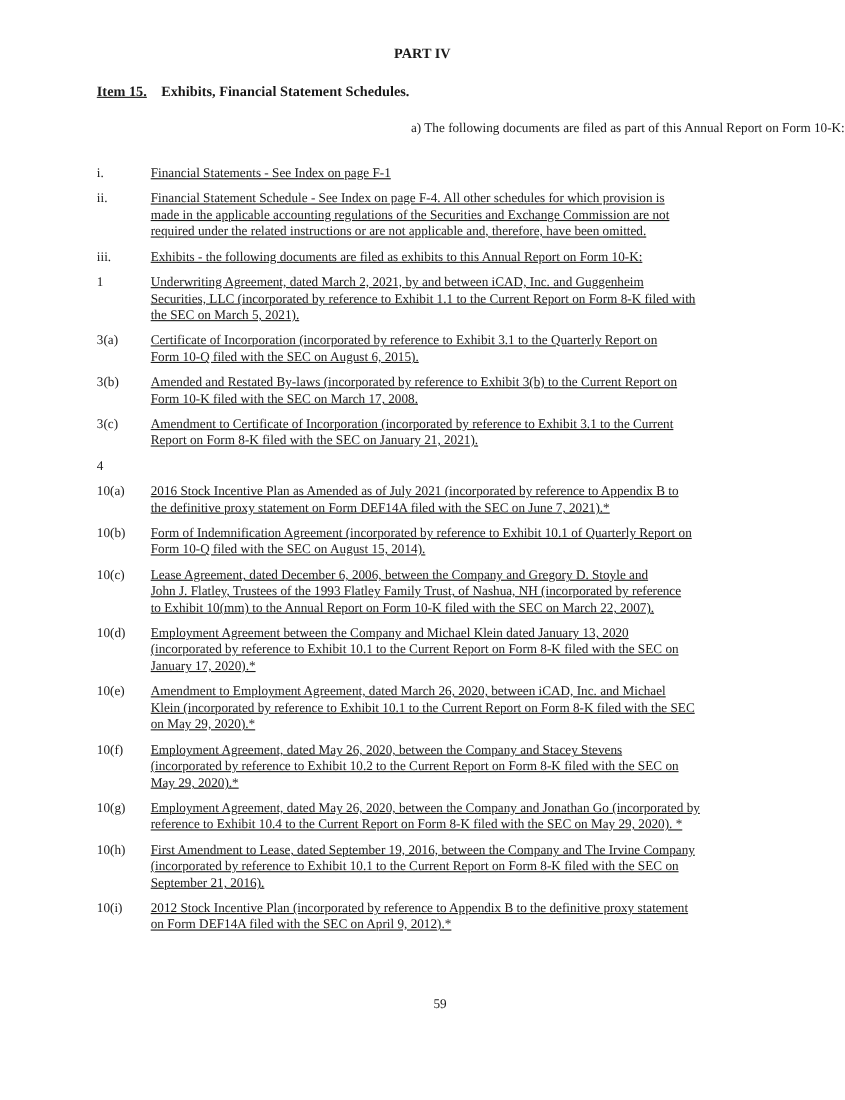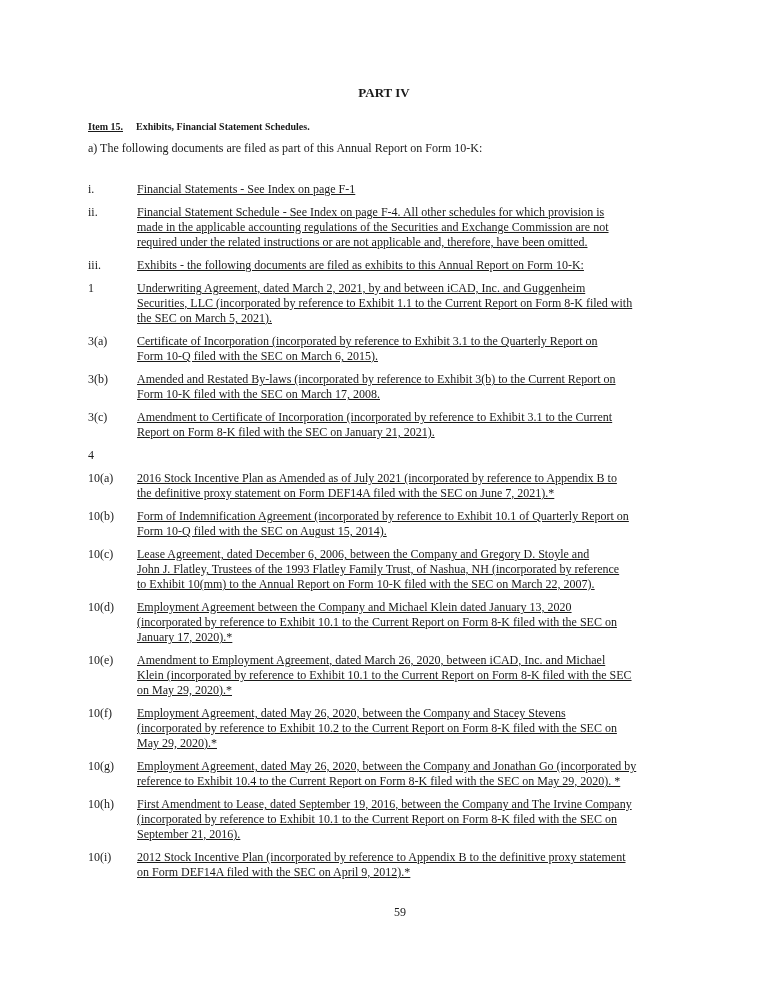--- a/index.html
+++ b/index.html
@@ -9,41 +9,42 @@
   }
   .page {
     position: relative;
     width: 768px;
     height: 1000px;
     background: #ffffff;
     color: #1a1a1a;
     font-family: "Liberation Serif", "DejaVu Serif", serif;
     font-size: 12px;
     line-height: 15px;
-    padding-top: 85px;
+    padding-top: 41px;
     box-sizing: border-box;
     overflow: hidden;
   }
   .part-title {
     width: 768px;
     text-align: center;
     font-weight: bold;
     font-size: 13px;
   }
   .item-heading {
     margin: 19px 0 0 88px;
     font-weight: bold;
-    font-size: 10px;
+    font-size: 13px;
   }
   .item-label {
     text-decoration: underline;
     margin-right: 13px;
   }
   .intro {
-    margin: 7px 0 0 88px;
+    margin: 19px 0 0 88px;
+    text-align: right;
   }
   .exhibit-list {
     margin: 26px 0 0 88px;
   }
   .row {
     display: flex;
     margin-bottom: 8px;
   }
   .lbl {
     width: 49px;
@@ -97,21 +98,21 @@
     <div class="row">
       <div class="lbl">1</div>
       <div class="txt">Underwriting Agreement, dated March 2, 2021, by and between iCAD, Inc. and Guggenheim
 Securities, LLC (incorporated by reference to Exhibit 1.1 to the Current Report on Form 8-K filed with
 the SEC on March 5, 2021).</div>
     </div>
 
     <div class="row">
       <div class="lbl">3(a)</div>
       <div class="txt">Certificate of Incorporation (incorporated by reference to Exhibit 3.1 to the Quarterly Report on
-Form 10-Q filed with the SEC on March 6, 2015).</div>
+Form 10-Q filed with the SEC on August 6, 2015).</div>
     </div>
 
     <div class="row">
       <div class="lbl">3(b)</div>
       <div class="txt">Amended and Restated By-laws (incorporated by reference to Exhibit 3(b) to the Current Report on
 Form 10-K filed with the SEC on March 17, 2008.</div>
     </div>
 
     <div class="row">
       <div class="lbl">3(c)</div>

